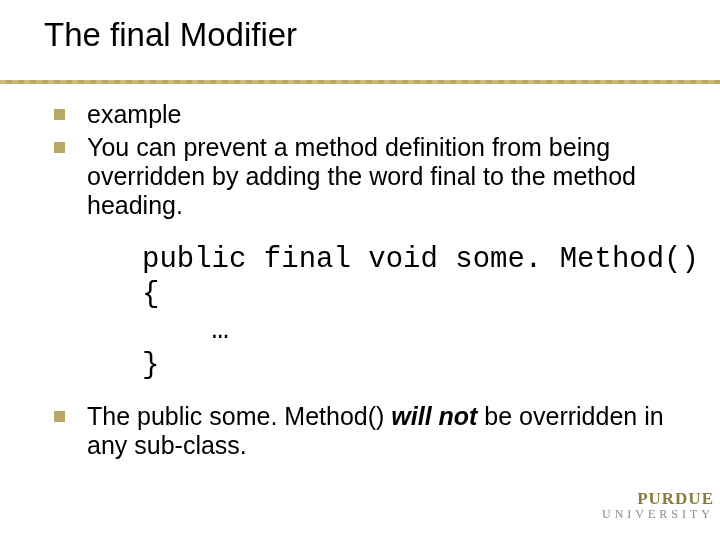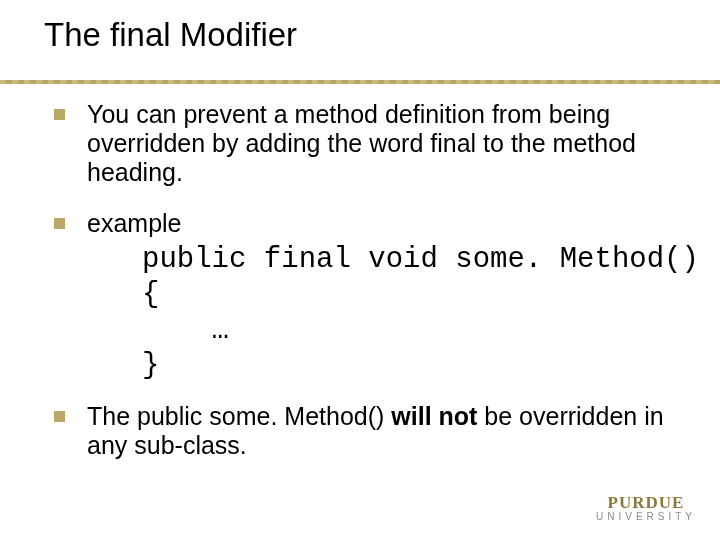--- a/index.html
+++ b/index.html
@@ -7,43 +7,43 @@
   .title{font-size:33px;margin:16px 0 20px 44px;letter-spacing:0}
   .rule{position:relative;height:12px;margin:0 0 14px 0}
   .rule .bar{position:absolute;left:0;right:0;top:6px;height:4px;
     background:repeating-linear-gradient(90deg,#c9b97a 0 6px,#b9a766 6px 12px)}
   .items{margin:0 14px 0 54px}
   .item{display:flex;align-items:flex-start;margin-bottom:22px}
   .item.tight{margin-bottom:4px}
   .bullet{width:11px;height:11px;background:#b9a766;flex:0 0 auto;margin-top:9px;margin-right:22px}
   .body{font-size:25px;line-height:1.16}
   .code{font-family:"Courier New",Courier,monospace;font-size:29px;line-height:1.22;margin:2px 0 18px 88px;white-space:pre}
-  .willnot{font-weight:bold;}
-  .logo{position:absolute;right:24px;bottom:18px;text-align:center}
+  .willnot{font-weight:bold;font-style:italic}
+  .logo{position:absolute;right:6px;bottom:18px;text-align:right}
   .logo .p{font-family:Georgia,"Times New Roman",serif;font-weight:bold;font-size:17px;color:#8a7a3e;letter-spacing:1px}
-  .logo .u{font-family:Liberation Sans, sans-serif;font-size:10px;color:#8a8a8a;letter-spacing:4px;margin-top:-2px}
+  .logo .u{font-family:Liberation Serif, serif;font-size:12px;color:#8a8a8a;letter-spacing:4px;margin-top:-2px}
 </style>
 </head>
 <body>
 
 <div class="title">The final Modifier</div>
 <div class="rule">
     <div class="bar"></div>
   </div>
 
 <div class="items">
 
+  <div class="item tight">
+    <div class="bullet"></div>
+    <div class="body">example</div>
+  </div>
+
   <div class="item">
     <div class="bullet"></div>
     <div class="body">You can prevent a method definition from being overridden by adding the word final to the method heading.</div>
-  </div>
-
-  <div class="item tight">
-    <div class="bullet"></div>
-    <div class="body">example</div>
   </div>
 
   <div class="code"><span>public final void some. Method()</span>
 <span>{</span>
 <span>    …</span>
 <span>}</span></div>
 
   <div class="item">
     <div class="bullet"></div>
     <div class="body">

